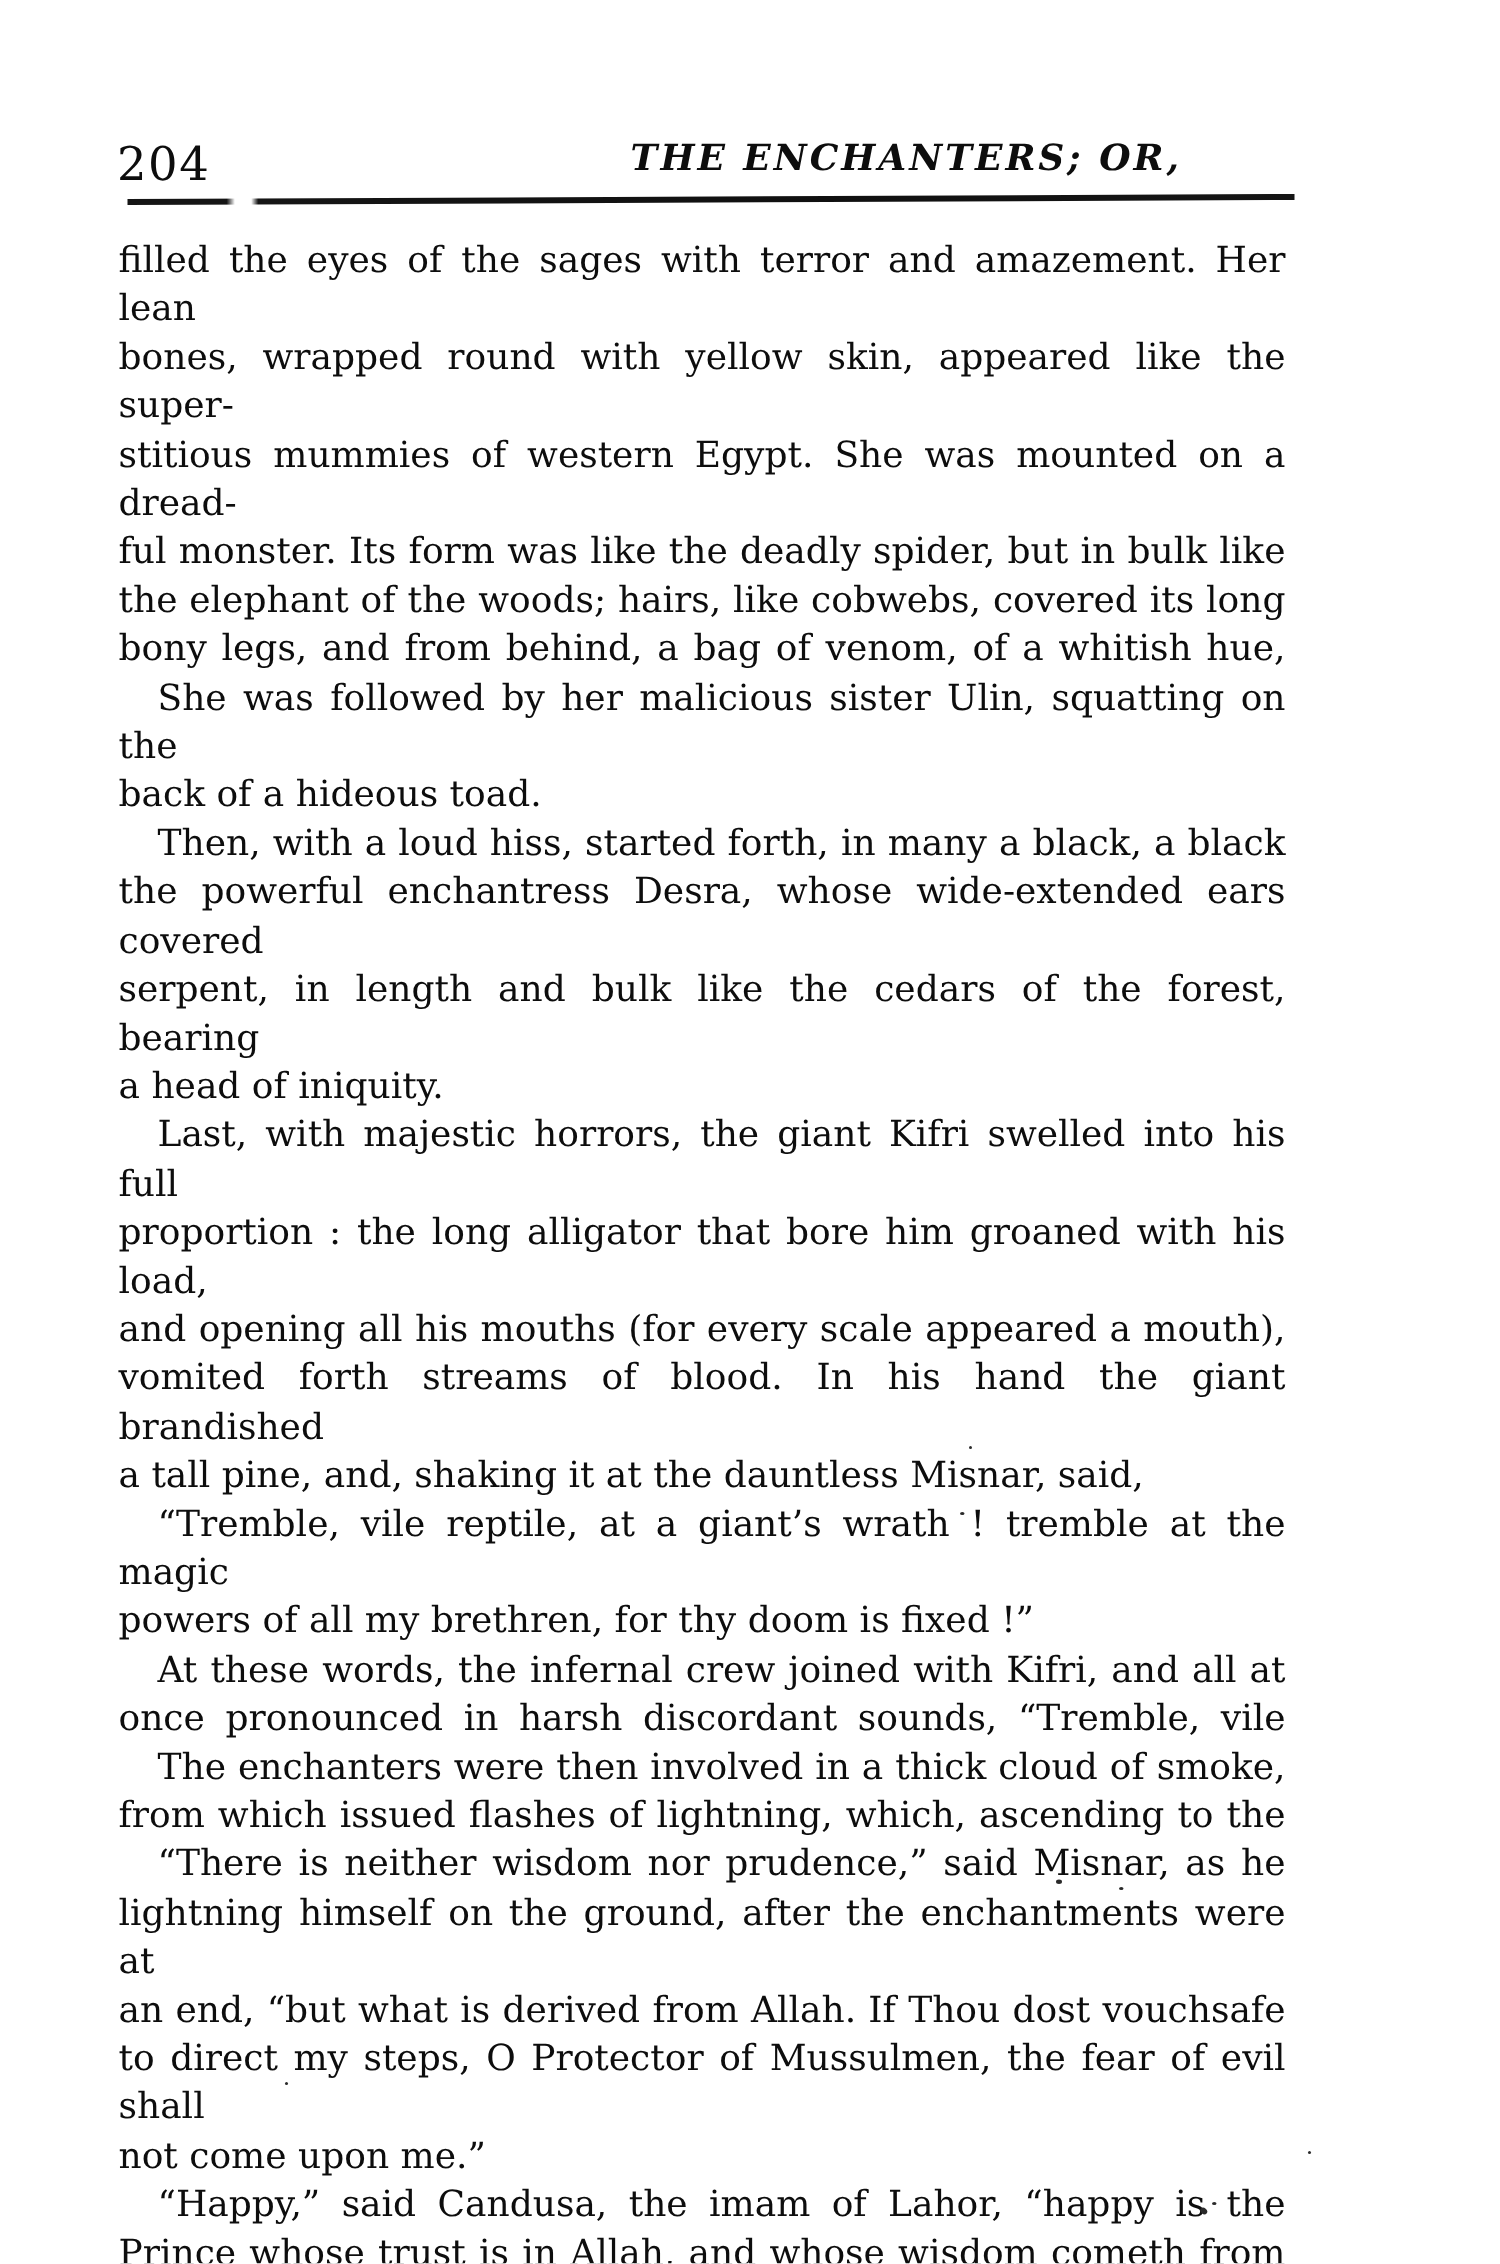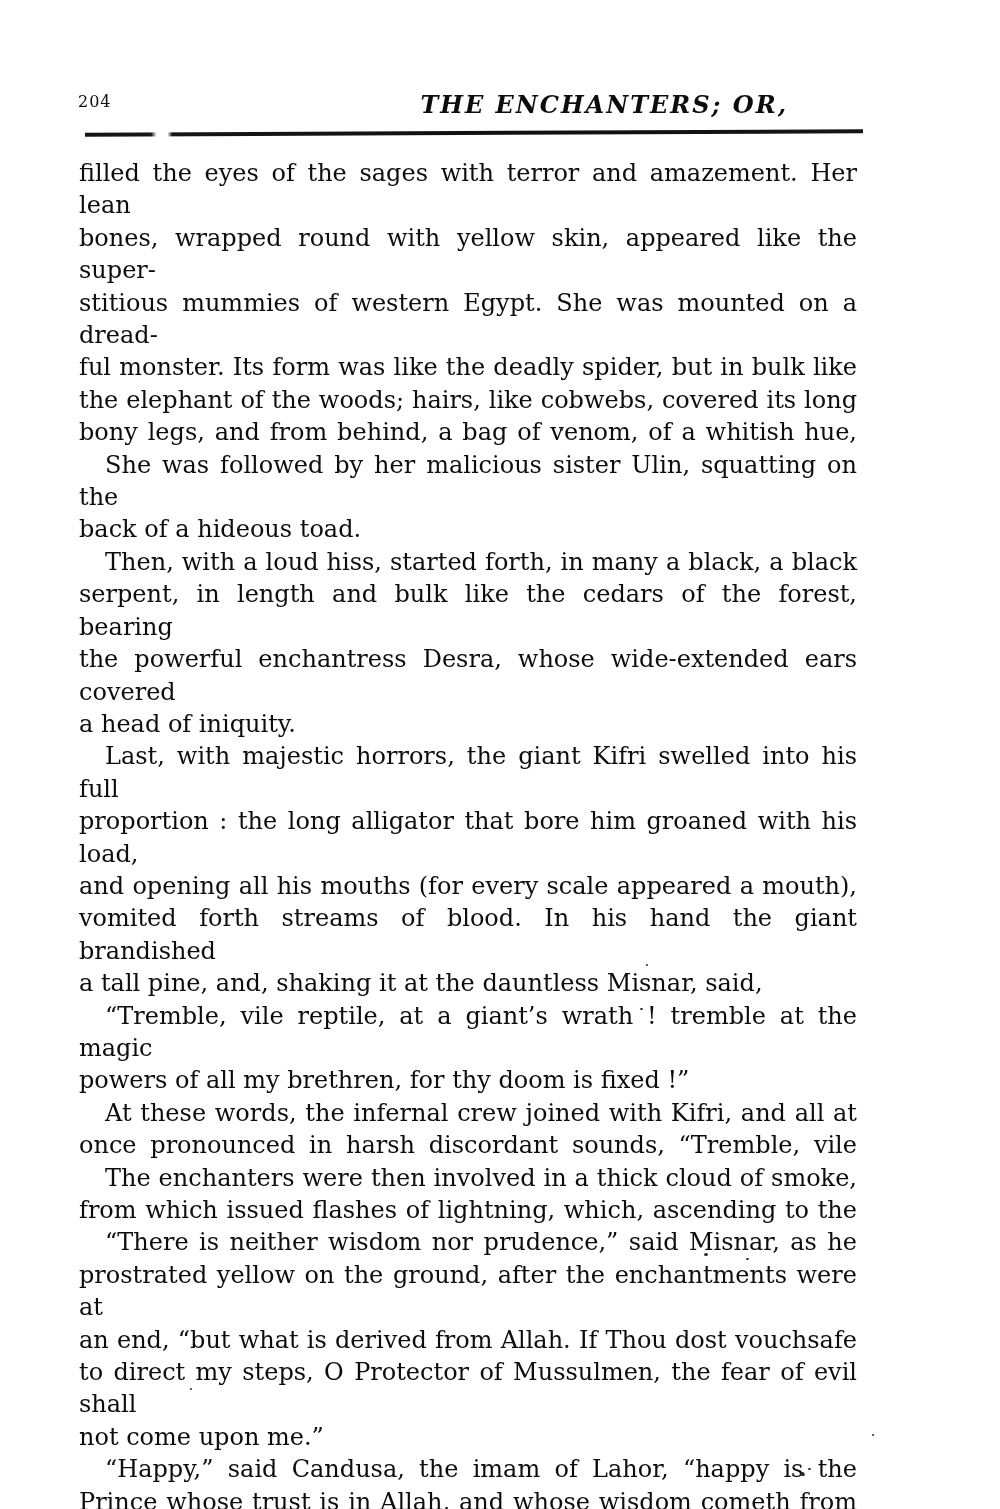--- a/index.html
+++ b/index.html
@@ -21,21 +21,21 @@
     position: absolute;
     left: 78px;
     top: 90px;
     width: 780px;
     height: 30px;
   }
   .pagenum {
     position: absolute;
     left: 0;
     top: 2px;
-    font-size: 16px;
+    font-size: 31px;
     letter-spacing: 1px;
   }
   .running-title {
     position: absolute;
     left: 0;
     right: 70px;
     top: 0;
     text-align: right;
     font-style: italic;
     font-weight: bold;
@@ -109,36 +109,36 @@
   <main class="text-block" id="text-block">
       <div class="line">filled the eyes of the sages with terror and amazement.  Her lean</div>
       <div class="line">bones, wrapped round with yellow skin, appeared like the super-</div>
       <div class="line">stitious mummies of western Egypt.  She was mounted on a dread-</div>
       <div class="line">ful monster.  Its form was like the deadly spider, but in bulk like</div>
       <div class="line">the elephant of the woods; hairs, like cobwebs, covered its long</div>
       <div class="line">bony legs, and from behind, a bag of venom, of a whitish hue,</div>
       <div class="line indent">She was followed by her malicious sister Ulin, squatting on the</div>
       <div class="line last">back of a hideous toad.</div>
       <div class="line indent">Then, with a loud hiss, started forth, in many a black, a black</div>
+      <div class="line">the powerful enchantress Desra, whose wide-extended ears covered</div>
       <div class="line">serpent, in length and bulk like the cedars of the forest, bearing</div>
-      <div class="line">the powerful enchantress Desra, whose wide-extended ears covered</div>
       <div class="line last">a head of iniquity.</div>
       <div class="line indent">Last, with majestic horrors, the giant Kifri swelled into his full</div>
       <div class="line">proportion : the long alligator that bore him groaned with his load,</div>
       <div class="line">and opening all his mouths (for every scale appeared a mouth),</div>
       <div class="line">vomited forth streams of blood.  In his hand the giant brandished</div>
       <div class="line last">a tall pine, and, shaking it at the dauntless Misnar, said,</div>
       <div class="line indent">“Tremble, vile reptile, at a giant’s wrath !  tremble at the magic</div>
       <div class="line last">powers of all my brethren, for thy doom is fixed !”</div>
       <div class="line indent">At these words, the infernal crew joined with Kifri, and all at</div>
       <div class="line">once pronounced in harsh discordant sounds, “Tremble, vile</div>
       <div class="line indent">The enchanters were then involved in a thick cloud of smoke,</div>
       <div class="line">from which issued flashes of lightning, which, ascending to the</div>
       <div class="line indent">“There is neither wisdom nor prudence,” said Misnar, as he</div>
-      <div class="line">prostrated yellow on the ground, after the enchantments were at</div>
+      <div class="line">lightning himself on the ground, after the enchantments were at</div>
       <div class="line">an end, “but what is derived from Allah.  If Thou dost vouchsafe</div>
       <div class="line">to direct my steps, O Protector of Mussulmen, the fear of evil shall</div>
       <div class="line last">not come upon me.”</div>
       <div class="line indent">“Happy,” said Candusa, the imam of Lahor, “happy is the</div>
       <div class="line">Prince whose trust is in Allah, and whose wisdom cometh from the</div>
       <div class="line last">Heavens.”</div>
       <div class="line last">Sultan Misnar, “happy is our Sultan, the favourite of Allah !”</div>
     </main>
 
   <span class="speck s1"></span>

